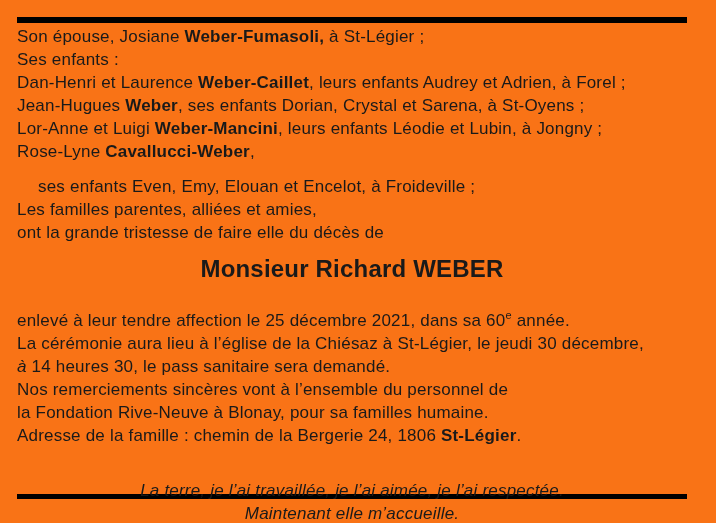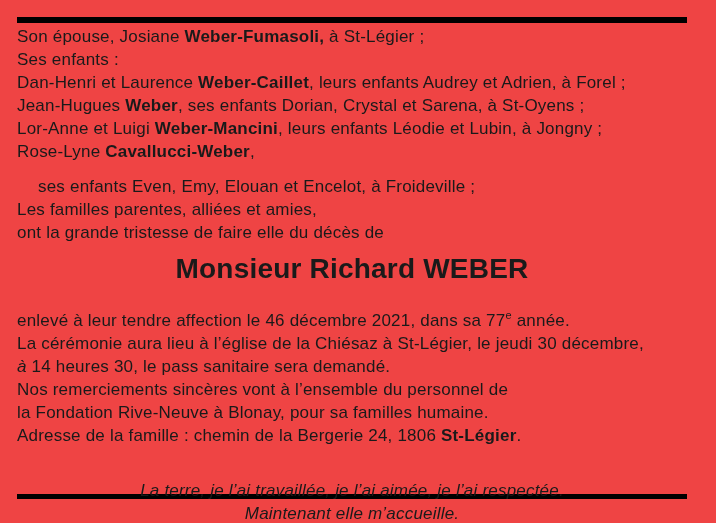--- a/index.html
+++ b/index.html
@@ -1,20 +1,20 @@
 <!DOCTYPE html>
 <html><head>
 <meta charset="utf-8">
 <style>
   html, body { margin: 0; padding: 0; background: #ffffff; }
   .page {
     position: relative;
     width: 716px;
     height: 523px;
-    background: #ef4444;
+    background: #f97316;
     color: #1a1a1a;
     font-family: "Liberation Sans", sans-serif;
     overflow: hidden;
   }
   .rule {
     position: absolute;
     left: 17px;
     width: 670px;
     background: #000000;
   }
@@ -29,21 +29,21 @@
     line-height: 23px;
     letter-spacing: 0.2px;
   }
   .line { white-space: nowrap; }
   .line.indent { padding-left: 21px; margin-top: 12px; }
   .b { font-weight: bold; }
   .it { font-style: italic; }
   .title {
     text-align: center;
     font-weight: bold;
-    font-size: 28px;
+    font-size: 24px;
     line-height: 26px;
     margin-top: 12px;
     letter-spacing: 0.2px;
     white-space: nowrap;
   }
   .details { margin-top: 27px; }
   .sup {
     font-size: 11px;
     vertical-align: super;
     line-height: 0;
@@ -72,21 +72,21 @@
       <div class="line"><span>Lor-Anne et Luigi </span><span class="b">Weber-Mancini</span><span>, leurs enfants Léodie et Lubin, à Jongny ;</span></div>
       <div class="line"><span>Rose-Lyne </span><span class="b">Cavallucci-Weber</span><span>,</span></div>
       <div class="line indent"><span>ses enfants Even, Emy, Elouan et Encelot, à Froideville ;</span></div>
       <div class="line"><span>Les familles parentes, alliées et amies,</span></div>
       <div class="line"><span>ont la grande tristesse de faire elle du décès de</span></div>
     </div>
 
     <div class="title">Monsieur Richard WEBER</div>
 
     <div class="details">
-      <div class="line"><span>enlevé à leur tendre affection le 46 décembre 2021, dans sa 77</span><span class="sup">e</span><span> année.</span></div>
+      <div class="line"><span>enlevé à leur tendre affection le 25 décembre 2021, dans sa 60</span><span class="sup">e</span><span> année.</span></div>
       <div class="line"><span>La cérémonie aura lieu à l’église de la Chiésaz à St-Légier, le jeudi 30 décembre,</span></div>
       <div class="line"><span class="it">à</span><span> 14 heures 30, le pass sanitaire sera demandé.</span></div>
       <div class="line"><span>Nos remerciements sincères vont à l’ensemble du personnel de</span></div>
       <div class="line"><span>la Fondation Rive-Neuve à Blonay, pour sa familles humaine.</span></div>
       <div class="line"><span>Adresse de la famille : chemin de la Bergerie 24, 1806 </span><span class="b">St-Légier</span><span>.</span></div>
     </div>
 
     <div class="epitaph">
       <div class="eline">La terre, je l’ai travaillée, je l’ai aimée, je l’ai respectée.</div>
       <div class="eline">Maintenant elle m’accueille.</div>

